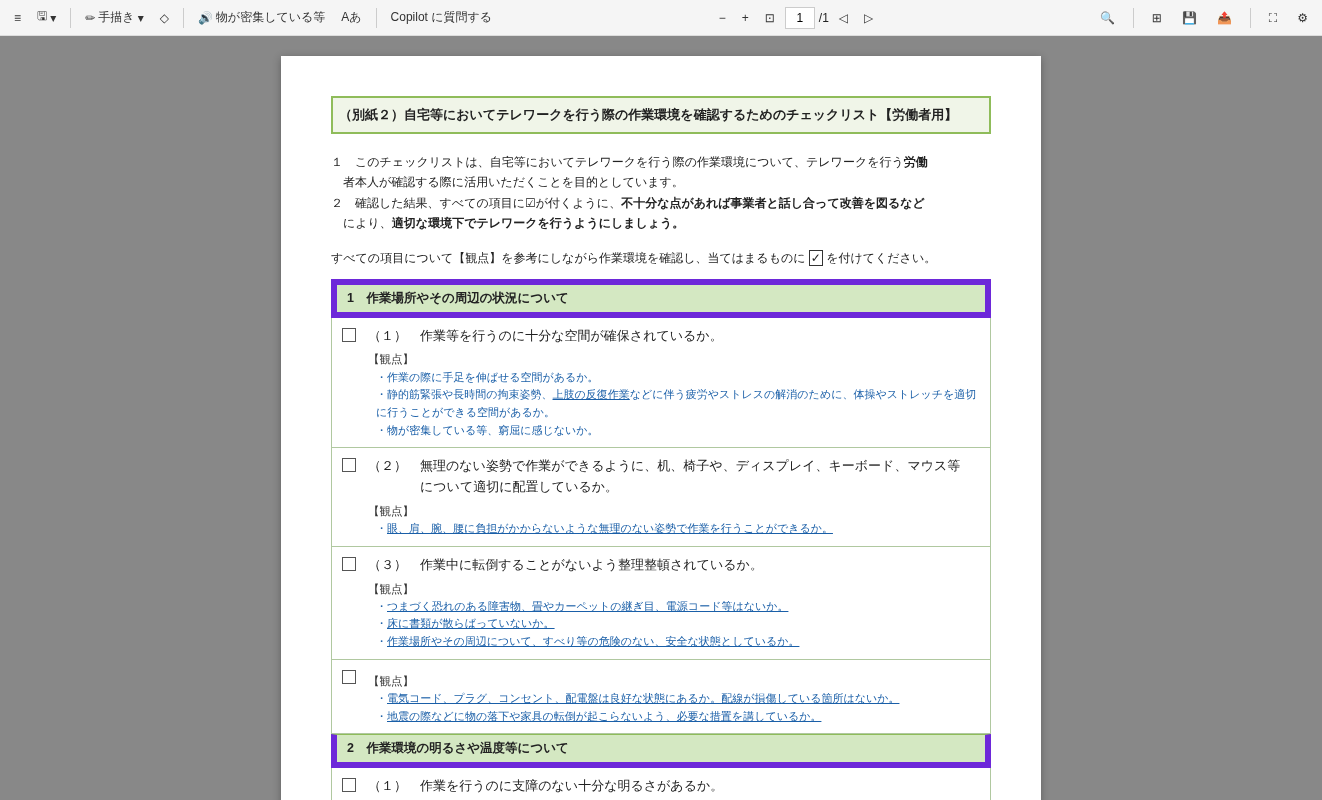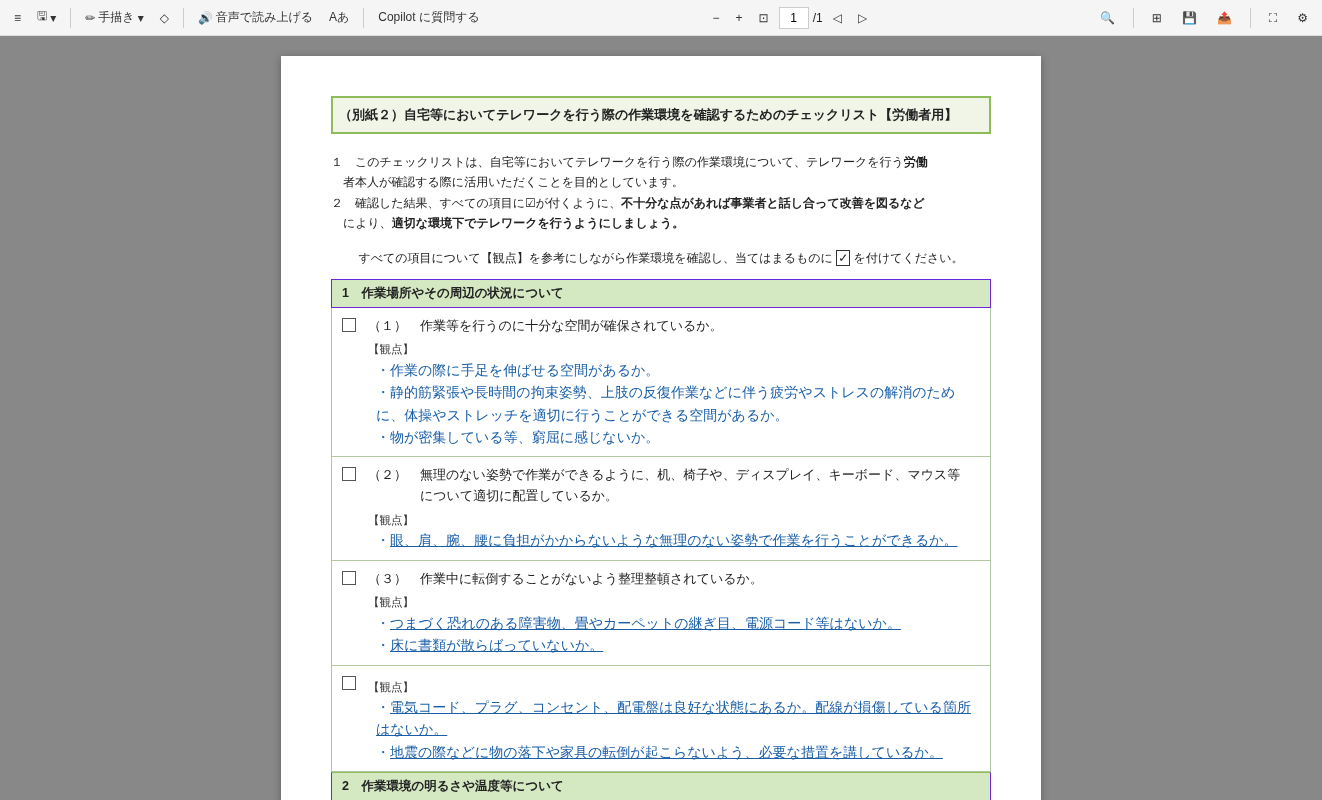--- a/index.html
+++ b/index.html
@@ -104,27 +104,26 @@
       font-size: 12px;
       line-height: 1.7;
       margin-bottom: 16px;
       color: #222;
     }
     .doc-intro .bold { font-weight: bold; }
     .doc-instruction {
       font-size: 12px;
       margin-bottom: 12px;
       color: #222;
-      text-align: center;
     }
 
     
     .section-header {
       background: #d4e8c2;
-      border: 1px solid #6d28d9;
+      border: 6px solid #6d28d9;
       padding: 5px 10px;
       font-size: 12.5px;
       font-weight: bold;
       color: #222;
       margin-bottom: 0;
     }
     
     .item-row {
       border: 1px solid #b0c8a0;
       border-top: none;
@@ -151,21 +150,21 @@
     .kanpoint {
       font-size: 11.5px;
       color: #333;
       margin-top: 4px;
     }
     .kanpoint-label {
       font-weight: normal;
     }
     .kanpoint-item {
       color: #1a5fa8;
-      font-size: 14px;
+      font-size: 11px;
       margin-left: 8px;
     }
     .kanpoint-item::before {
       content: '・';
     }
   </style>
 </head>
 <body>
 
 <div class="toolbar">
@@ -180,21 +179,21 @@
       <span>✏</span>
       <span>手描き</span>
       <span>▾</span>
     </button>
     <button class="toolbar-btn">
       <span>◇</span>
     </button>
     <div class="toolbar-divider"></div>
     <button class="toolbar-btn">
       <span>🔊</span>
-      <span>音声で読み上げる</span>
+      <span>物が密集している等</span>
     </button>
     <button class="toolbar-btn">
       <span>Aあ</span>
     </button>
     <div class="toolbar-divider"></div>
     <button class="toolbar-btn">
       <span>Copilot に質問する</span>
     </button>
   </div>
 
@@ -244,41 +243,42 @@
       <div class="section-header">
         <span>1　作業場所やその周辺の状況について</span>
       </div>
 
       <div class="item-row">
         <div class="item-checkbox"></div>
         <div class="item-title">（１）　作業等を行うのに十分な空間が確保されているか。</div>
         <div class="kanpoint">
           <div><span class="kanpoint-label">【観点】</span></div>
           <div class="kanpoint-item">作業の際に手足を伸ばせる空間があるか。</div>
-          <div class="kanpoint-item">静的筋緊張や長時間の拘束姿勢、<span style="color:#1a5fa8;">上肢の反復作業</span>などに伴う疲労やストレスの解消のために、体操やストレッチを適切に行うことができる空間があるか。</div>
+          <div class="kanpoint-item">静的筋緊張や長時間の拘束姿勢、<span style="text-decoration:underline;color:#1a5fa8;">上肢の反復作業</span>などに伴う疲労やストレスの解消のために、体操やストレッチを適切に行うことができる空間があるか。</div>
           <div class="kanpoint-item">物が密集している等、窮屈に感じないか。</div>
         </div>
       </div>
 
       <div class="item-row">
         <div class="item-checkbox"></div>
         <div class="item-title">（２）　無理のない姿勢で作業ができるように、机、椅子や、ディスプレイ、キーボード、マウス等<br>　　　　について適切に配置しているか。</div>
         <div class="kanpoint">
           <div><span class="kanpoint-label">【観点】</span></div>
           <div class="kanpoint-item"><span style="color:#1a5fa8;text-decoration:underline;">眼、肩、腕、腰に負担がかからないような無理のない姿勢で作業を行うことができるか。</span></div>
         </div>
       </div>
 
       <div class="item-row">
         <div class="item-checkbox"></div>
         <div class="item-title">（３）　作業中に転倒することがないよう整理整頓されているか。</div>
         <div class="kanpoint">
           <div><span class="kanpoint-label">【観点】</span></div>
           <div class="kanpoint-item"><span style="color:#1a5fa8;text-decoration:underline;">つまづく恐れのある障害物、畳やカーペットの継ぎ目、電源コード等はないか。</span></div>
           <div class="kanpoint-item"><span style="color:#1a5fa8;text-decoration:underline;">床に書類が散らばっていないか。</span></div>
+          <div class="kanpoint-item"><span style="color:#1a5fa8;text-decoration:underline;">作業場所やその周辺について、すべり等の危険のない、安全な状態としているか。</span></div>
         </div>
       </div>
 
       <div class="item-row">
         <div class="item-checkbox"></div>
         <div class="kanpoint">
           <div><span class="kanpoint-label">【観点】</span></div>
           <div class="kanpoint-item"><span style="color:#1a5fa8;text-decoration:underline;">電気コード、プラグ、コンセント、配電盤は良好な状態にあるか。配線が損傷している箇所はないか。</span></div>
           <div class="kanpoint-item"><span style="color:#1a5fa8;text-decoration:underline;">地震の際などに物の落下や家具の転倒が起こらないよう、必要な措置を講しているか。</span></div>
         </div>

